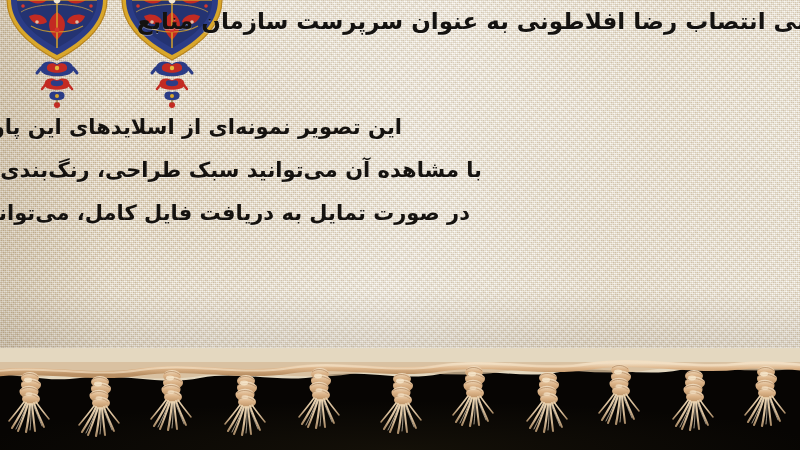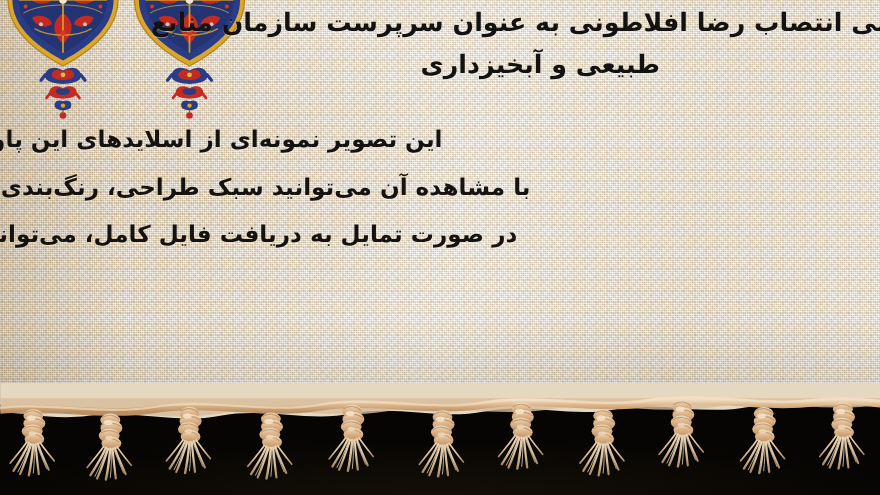--- a/index.html
+++ b/index.html
@@ -220,21 +220,20 @@
         <use href="#pendant" transform="translate(57,68)"></use>
       </g>
       <g>
         <use href="#pendant" transform="translate(172,68)"></use>
       </g>
     </svg>
   </div>
 
   <div class="title-block">
     <div class="title-line l1">ررسی انتصاب رضا افلاطونی به عنوان سرپرست سازمان منابع</div>
-    <div class="title-line l2">طبیعی و آبخیزداری</div>
   </div>
 
   <div class="body-block">
     <div class="body-line b1">این تصویر نمونه‌ای از اسلایدهای این پاورپوینت می‌باشد</div>
     <div class="body-line b2">با مشاهده آن می‌توانید سبک طراحی، رنگ‌بندی و نحوه ارائه مطالب را بررسی نمایید</div>
     <div class="body-line b3">در صورت تمایل به دریافت فایل کامل، می‌توانید از طریق لینک خرید اقدام فرمایید</div>
   </div>
 
   <div class="black-field"></div>
 

